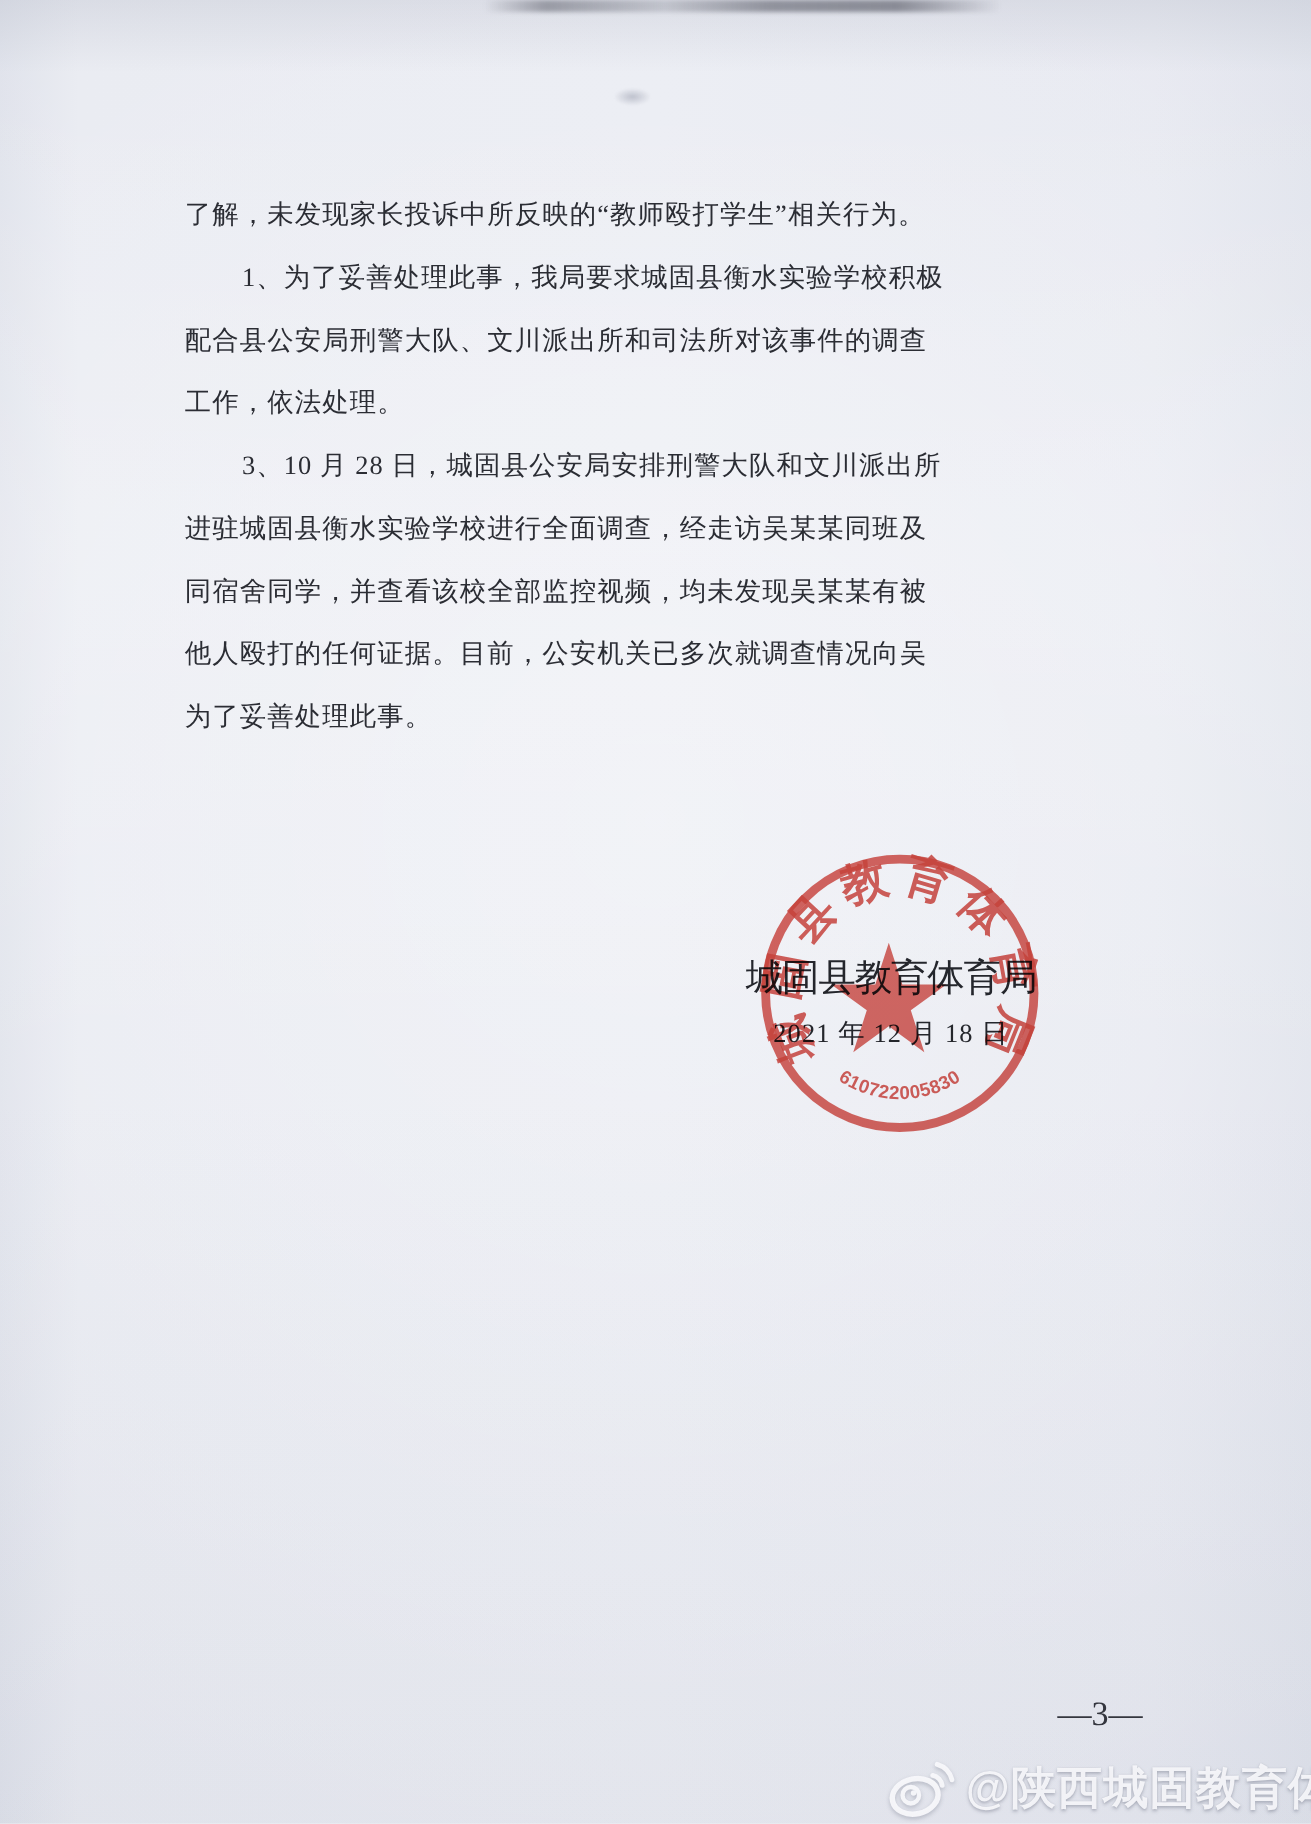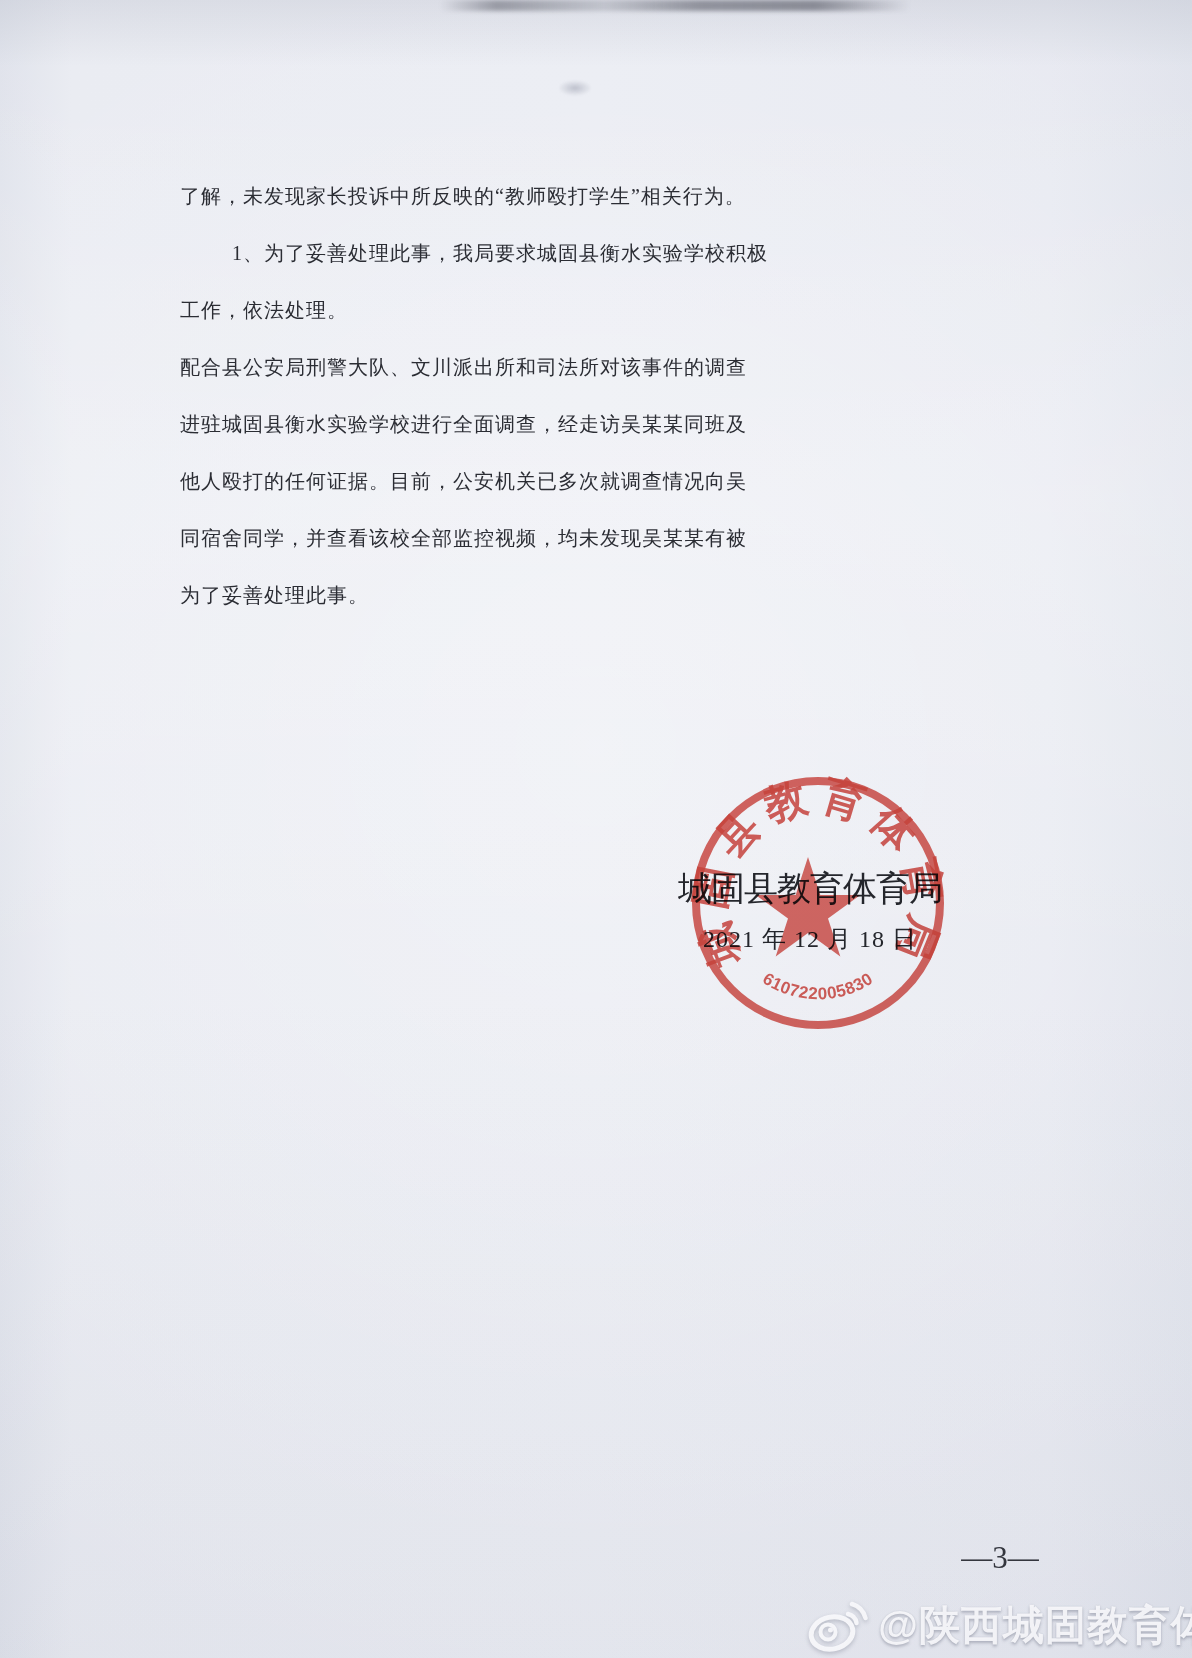--- a/index.html
+++ b/index.html
@@ -34,23 +34,23 @@
       rgba(70,72,84,0.5) 55%, rgba(70,72,84,0.55) 80%, rgba(70,72,84,0) 100%);
     filter: blur(2px);
     border-radius: 4px;
   }
   .scan-fleck {
     position: absolute; left: 558px; top: 80px; width: 34px; height: 16px;
     background: radial-gradient(ellipse at center, rgba(120,125,145,0.4), rgba(120,125,145,0) 70%);
     filter: blur(1px);
   }
   .body-text {
-    position: absolute; left: 180px; top: 168px; width: 870px;
+    position: absolute; left: 168px; top: 168px; width: 870px;
     color: #2b2d34;
-    font-size: 20px; letter-spacing: 1px;
+    font-size: 24px; letter-spacing: 1px;
     line-height: 57px;
     white-space: nowrap;
   }
   .body-text .line { height: 57px; }
   .body-text .line.indent { padding-left: 52px; }
   .signature-name {
     position: absolute; left: 560px; top: 866px; width: 500px;
     text-align: center; color: #24262c; font-size: 34px; letter-spacing: -1px;
     white-space: nowrap;
   }
@@ -88,25 +88,26 @@
 <body>
 
 <div class="page">
 
   <div class="scan-smudge-top"></div>
   <div class="scan-fleck"></div>
 
   <div class="body-text">
       <div class="line">了解，未发现家长投诉中所反映的“教师殴打学生”相关行为。</div>
       <div class="line indent">1、为了妥善处理此事，我局要求城固县衡水实验学校积极</div>
+      <div class="line">配合县公安局刑警大队、文川派出所和司法所对该事件的调查</div>
       <div class="line">工作，依法处理。</div>
-      <div class="line">配合县公安局刑警大队、文川派出所和司法所对该事件的调查</div>
+      <div class="line indent">3、10 月 28 日，城固县公安局安排刑警大队和文川派出所</div>
       <div class="line">进驻城固县衡水实验学校进行全面调查，经走访吴某某同班及</div>
+      <div class="line">同宿舍同学，并查看该校全部监控视频，均未发现吴某某有被</div>
       <div class="line">他人殴打的任何证据。目前，公安机关已多次就调查情况向吴</div>
-      <div class="line">同宿舍同学，并查看该校全部监控视频，均未发现吴某某有被</div>
       <div class="line">为了妥善处理此事。</div>
     </div>
 
   <div class="signature-name">城固县教育体育局</div>
   <div class="signature-date">2021 年 12 月 18 日</div>
 
   <svg class="stamp-svg" viewBox="663 748 310 310" xmlns="http://www.w3.org/2000/svg">
     <defs>
       <path id="ringPath" d="M 745.5 959.6 A 92 92 0 1 1 890.5 959.6" fill="none"></path>
       <path id="serialPath" d="M 760 980.5 A 99 99 0 0 0 876 980.5" fill="none"></path>

